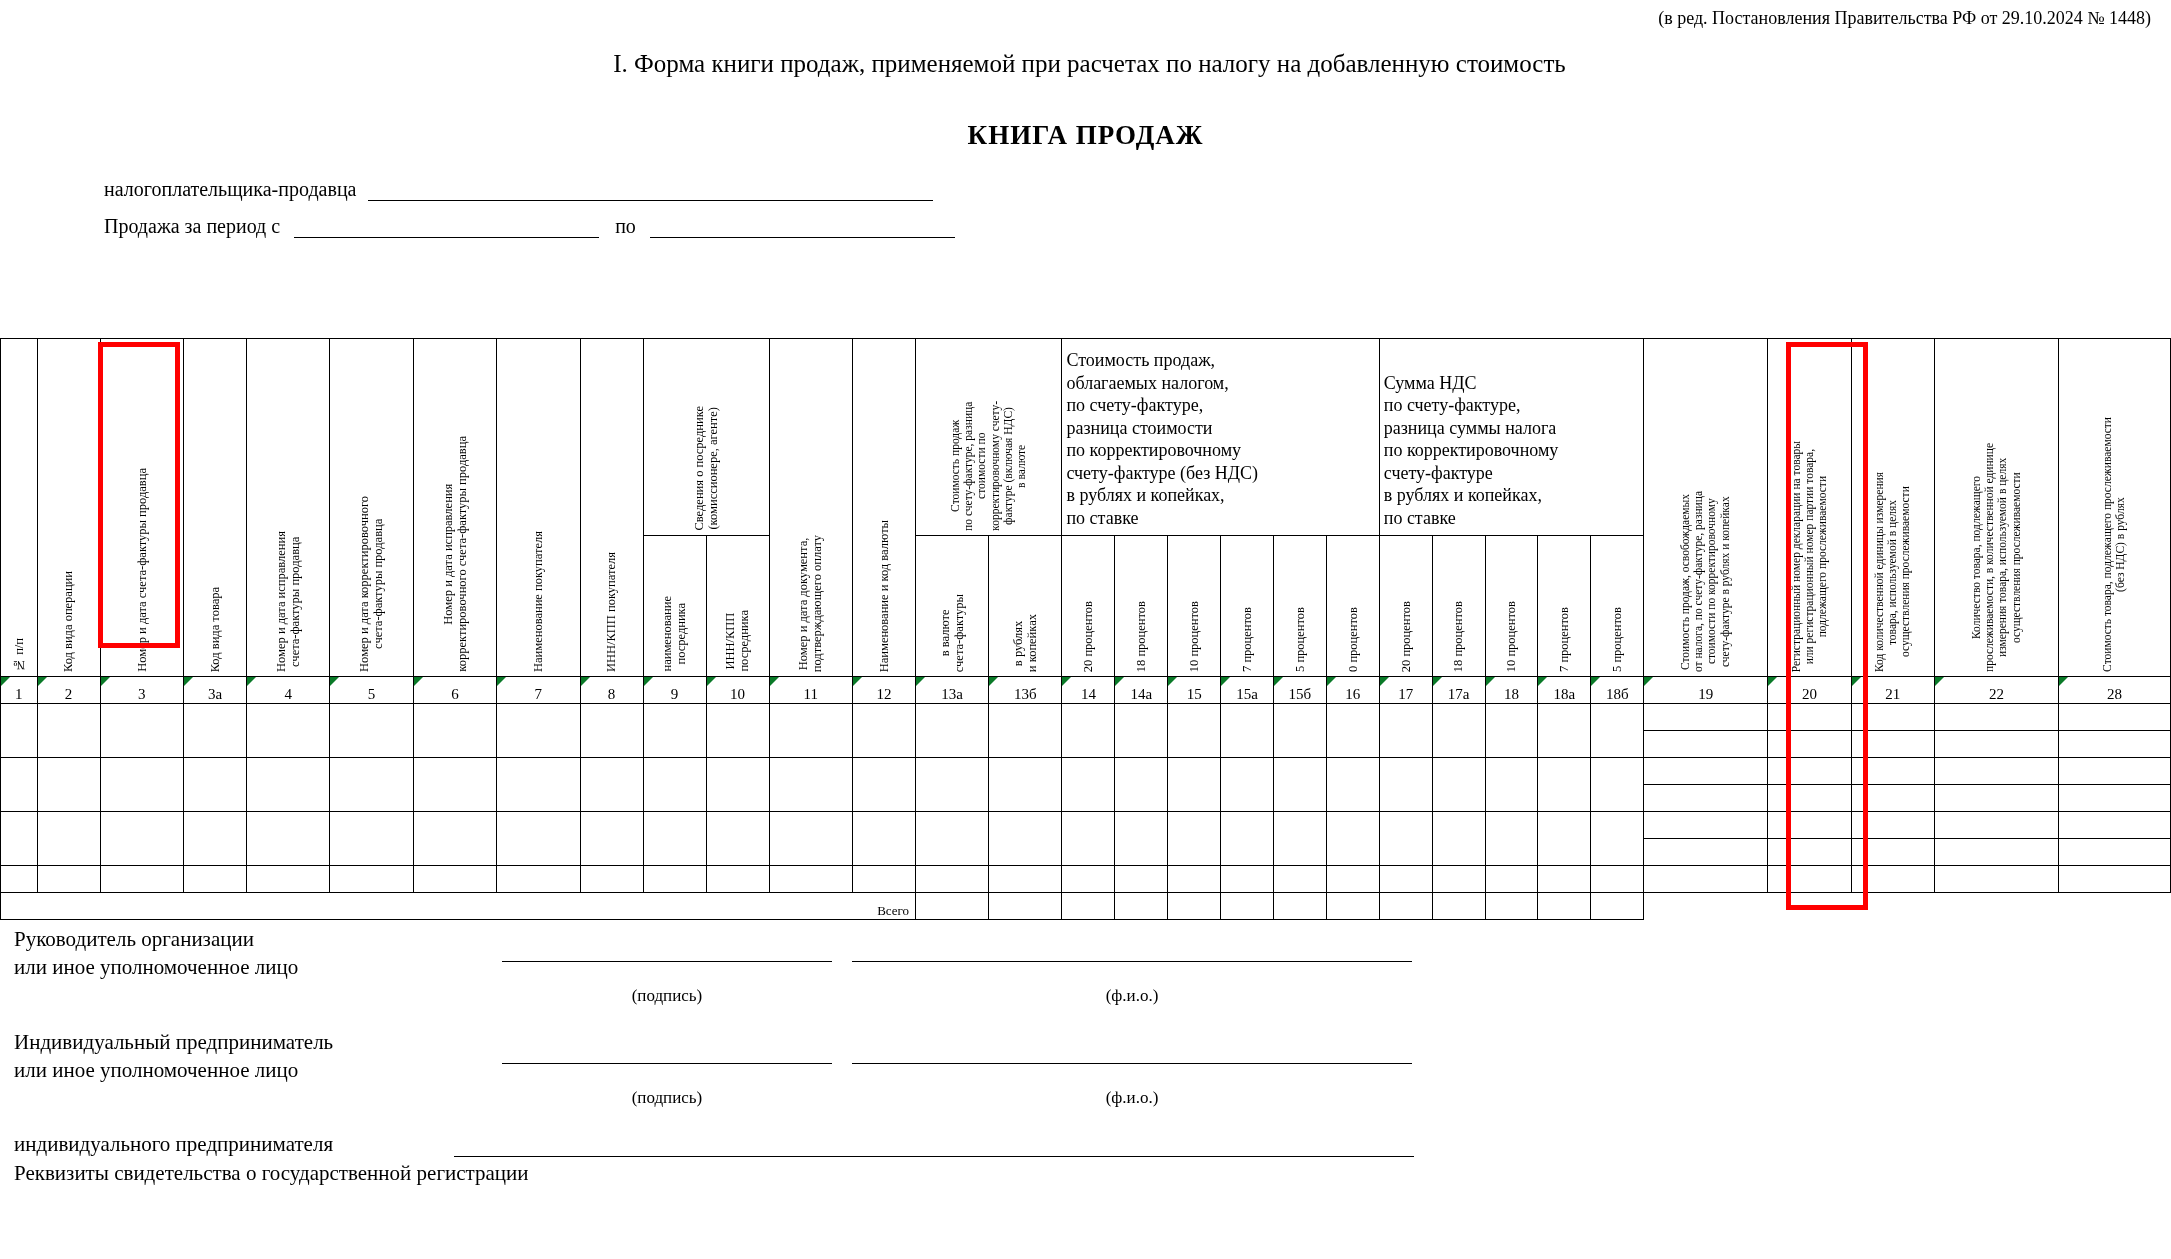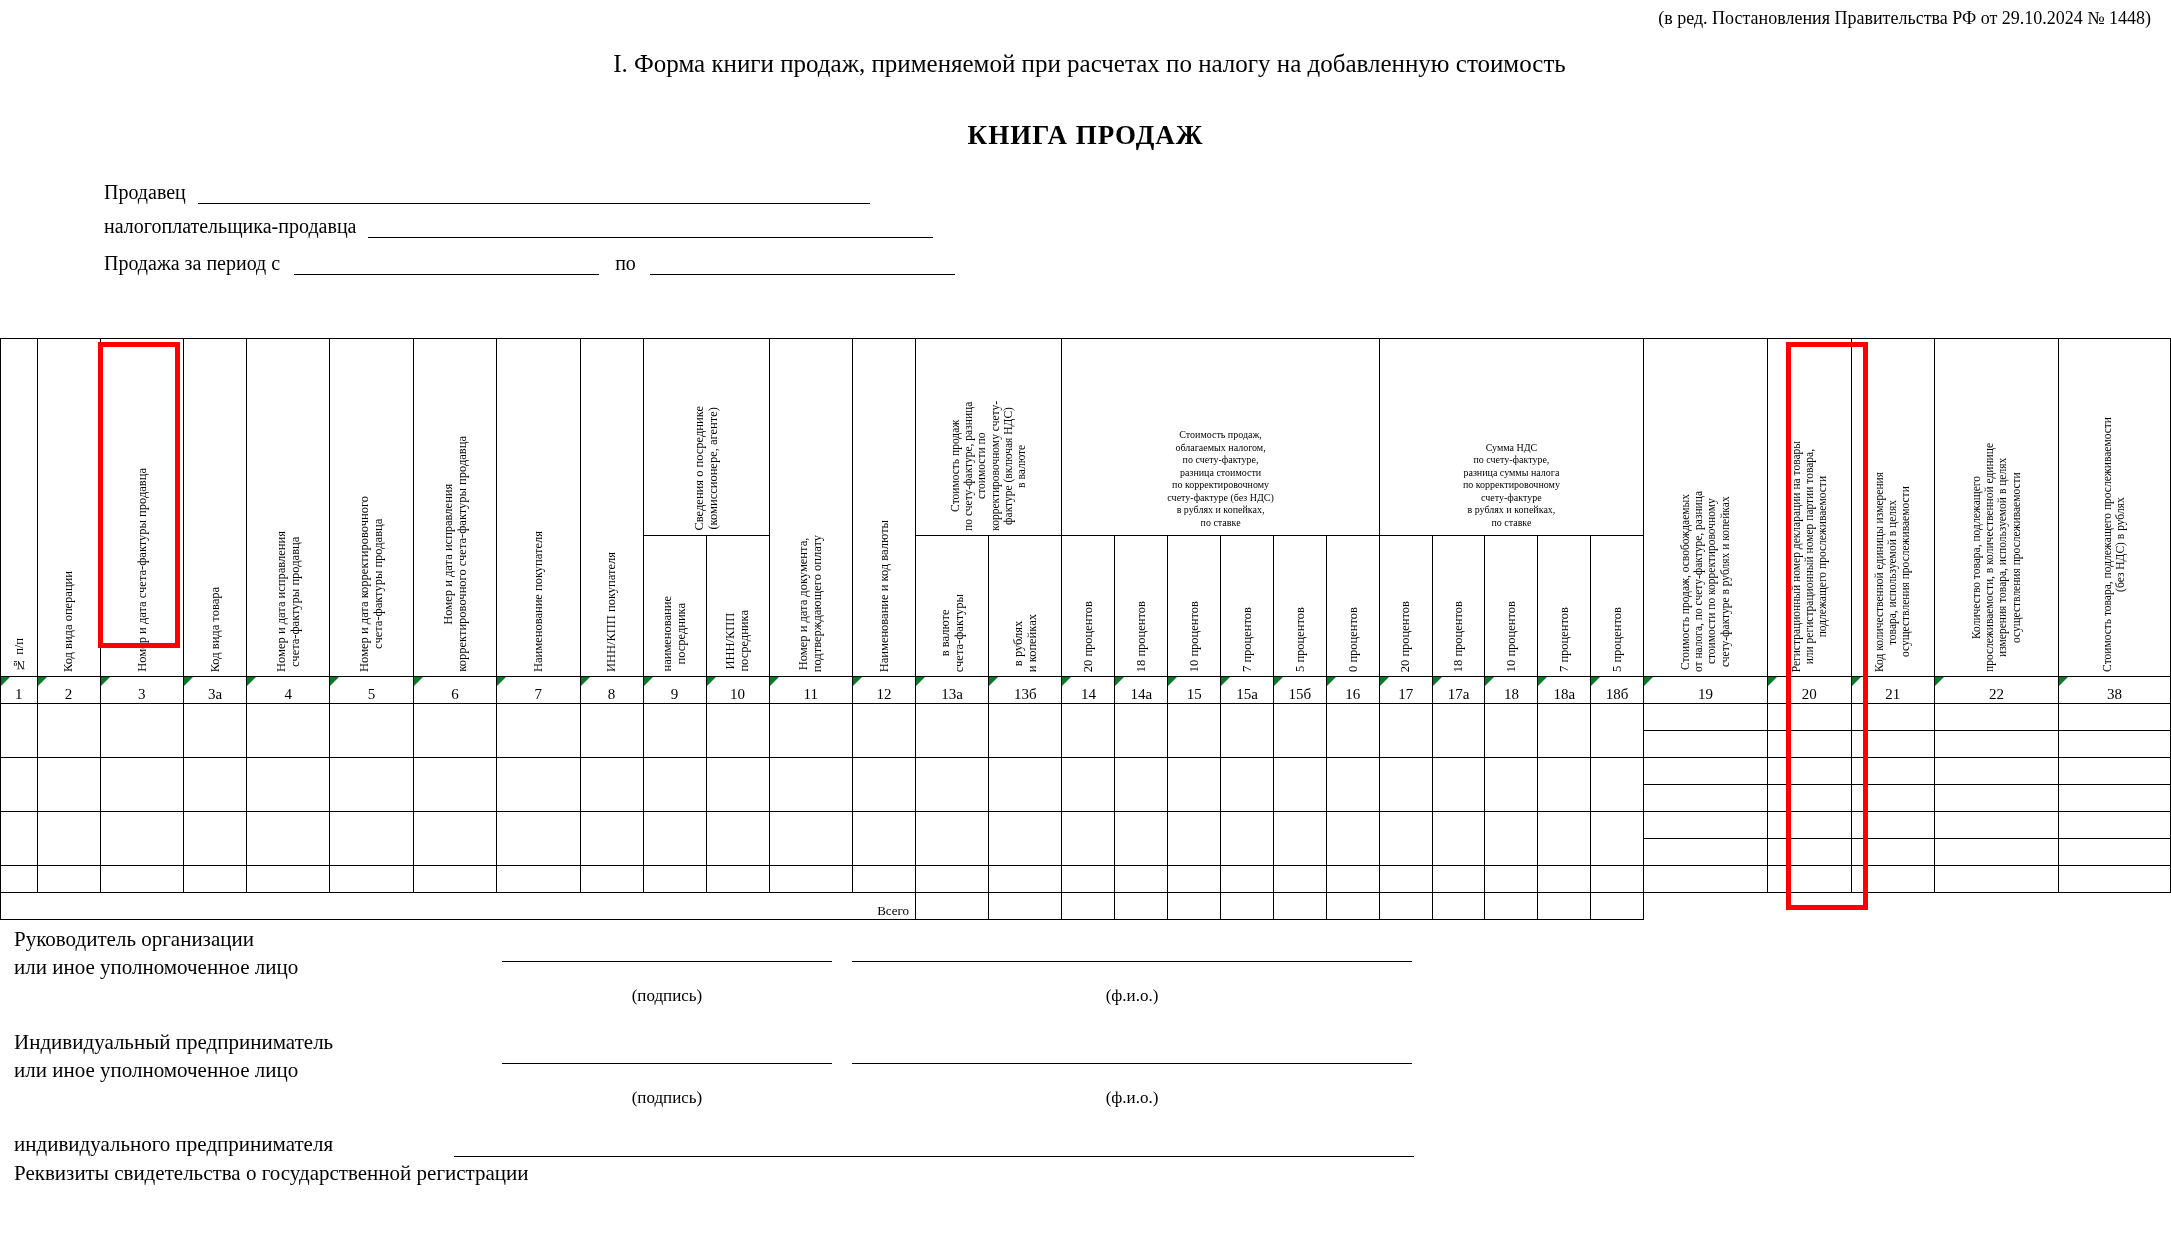--- a/index.html
+++ b/index.html
@@ -70,23 +70,23 @@
     line-height:1.15;
     margin:0 auto;
     padding:4px 0 6px 0;
     text-align:center;
     font-size:12.5px;
   }
   .vt.small{font-size:11.5px;}
   .ht{
     white-space:pre-line;
     line-height:1.25;
-    text-align:center;
+    text-align:left;
     padding:6px 4px;
-    font-size:10px;
+    font-size:18px;
     vertical-align:middle;
   }
   td.mid{vertical-align:middle;}
   .numrow td{
     height:26px; vertical-align:middle; font-size:15px;
   }
   .datarow td{height:26px;}
   .toprow td{height:336px;}
 
   
@@ -133,24 +133,20 @@
 
 <div class="page">
 
   <div class="legal-note">(в ред. Постановления Правительства РФ от 29.10.2024 № 1448)</div>
 
   <div class="form-title">I. Форма книги продаж, применяемой при расчетах по налогу на добавленную стоимость</div>
   <div class="doc-title">КНИГА ПРОДАЖ</div>
 
   <div class="fields">
 
-    <div class="fld-row">
-      <span class="fld-label">Продавец</span>
-      <span class="fld-line w-seller"></span>
-    </div>
 
     <div class="fld-row two-line">
       <span class="l2">
         <span class="fld-label">налогоплательщика-продавца</span>
         <span class="fld-line w-inn"></span>
       </span>
     </div>
 
     <div class="fld-row" style="margin-top:10px;">
       <span class="fld-label">Продажа за период с</span>
@@ -380,21 +376,21 @@
             <td class="cmt">16</td>
             <td class="cmt">17</td>
             <td class="cmt">17а</td>
             <td class="cmt">18</td>
             <td class="cmt">18а</td>
             <td class="cmt">18б</td>
             <td class="cmt">19</td>
             <td class="cmt">20</td>
             <td class="cmt">21</td>
             <td class="cmt">22</td>
-            <td class="cmt">38</td>
+            <td class="cmt">28</td>
           </tr>
 
       </tbody>
         <tbody id="data-body">
           <tr class="datarow">
             <td rowspan="2"></td>
             <td rowspan="2"></td>
             <td rowspan="2"></td>
             <td rowspan="2"></td>
             <td rowspan="2"></td>

